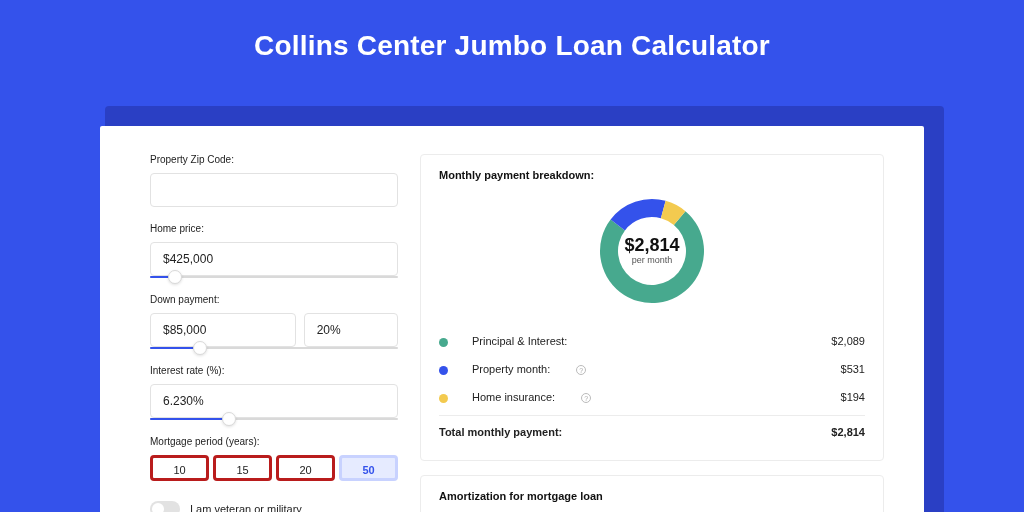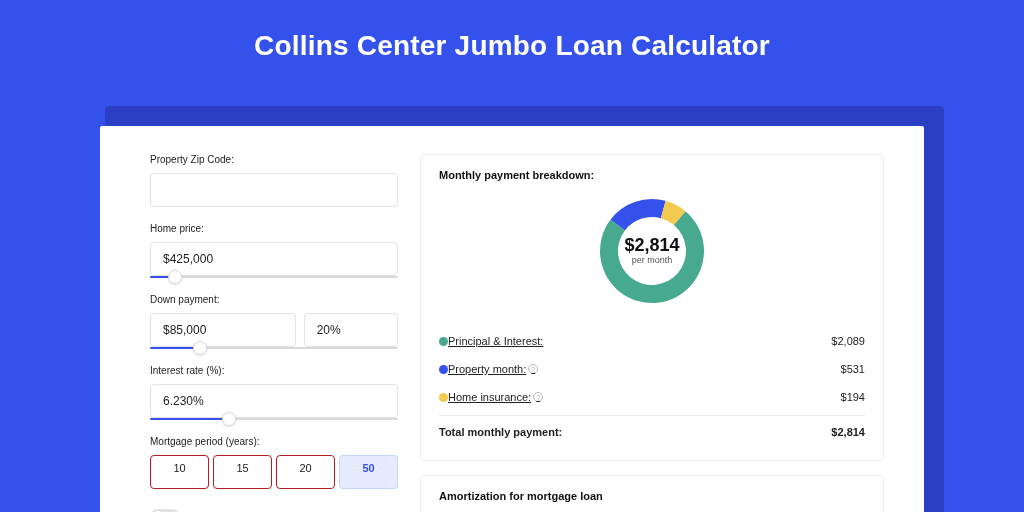--- a/index.html
+++ b/index.html
@@ -89,22 +89,22 @@
     position: absolute;
     top: -6px;
     transform: translateX(-50%);
   }
   .down-row { display: flex; gap: 8px; }
   .down-row .text-input:first-child { flex: 1.75; }
   .down-row .text-input:last-child { flex: 1; }
   .period-btns { display: flex; gap: 4px; }
   .period-btn {
     flex: 1;
-    height: 34px;
-    border: 1px solid #b91c1c;
+    height: 26px;
+    border: 3px solid #b91c1c;
     background: #fff;
     font-size: 11px;
     color: #222;
     border-radius: 4px;
     text-align: center;
     line-height: 24px;
     cursor: pointer;
   }
   .period-btn.active {
     background: #e6ebff;
@@ -159,21 +159,21 @@
     text-anchor: middle;
   }
   .legend-row {
     display: flex;
     align-items: center;
     justify-content: space-between;
     font-size: 11px;
     color: #222;
     padding: 8px 0;
   }
-  .legend-left { display: flex; align-items: center; gap: 0; text-decoration: underline; }
+  .legend-left { display: flex; align-items: flex-end; gap: 24px; }
   .legend-dot {
     width: 9px; height: 9px; border-radius: 50%;
     display: inline-block;
   }
   .legend-val { font-weight: 500; }
   .legend-total {
     border-top: 1px solid #ececec;
     padding-top: 10px;
     margin-top: 4px;
     font-weight: 700;

